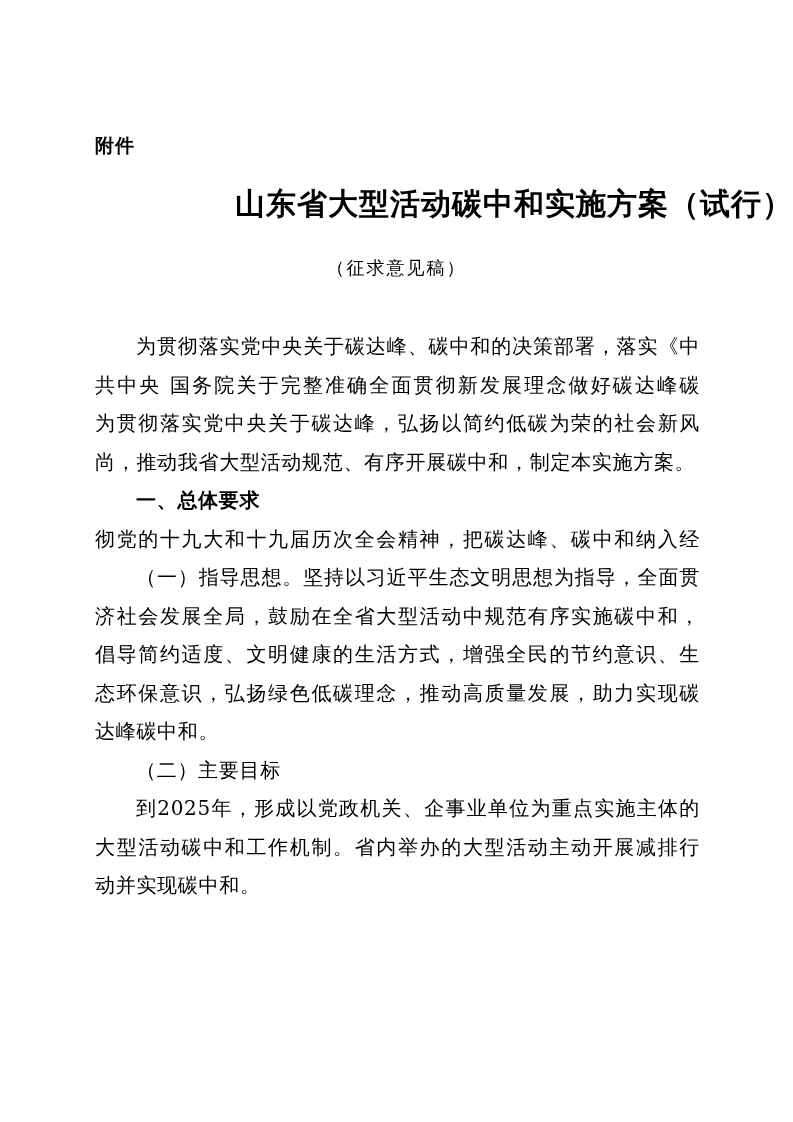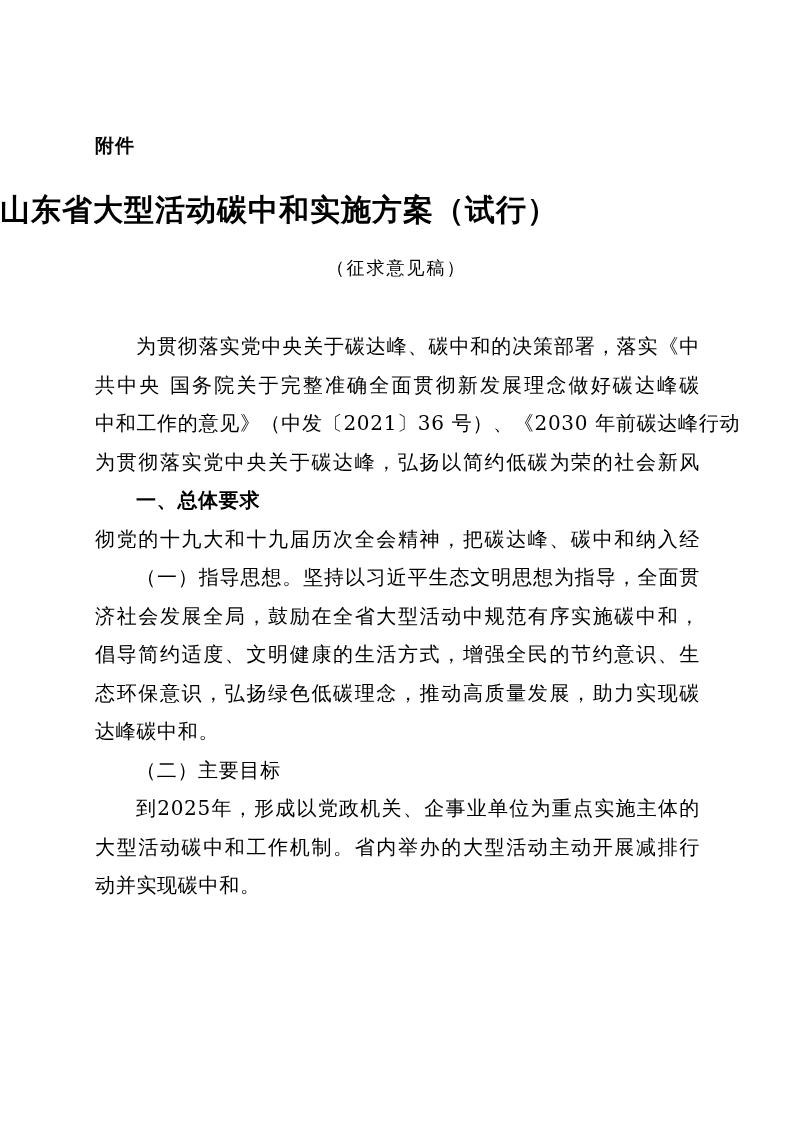--- a/index.html
+++ b/index.html
@@ -1,41 +1,41 @@
 <!DOCTYPE html>
 <html><head>
 <meta charset="utf-8">
 <style>
   html, body { margin: 0; padding: 0; background: #ffffff; }
   body { width: 793px; height: 1122px; position: relative; overflow: hidden; color: #000; }
   .page { position: absolute; left: 0; top: 0; width: 775px; height: 1122px; }
   .attach { position: absolute; left: 95px; top: 133px; font-family: "DejaVu Sans", sans-serif; font-size: 19px; font-weight: bold; letter-spacing: 1px; }
-  .title { position: absolute; left: 0; width: 793px; top: 190px; text-align: left; font-family: "DejaVu Serif", serif; font-weight: bold; font-size: 30px; letter-spacing: 1px; }
+  .title { position: absolute; left: 0; width: 793px; top: 184px; text-align: right; font-family: "DejaVu Serif", serif; font-weight: bold; font-size: 30px; letter-spacing: 1px; }
   .subtitle { position: absolute; left: 0; width: 793px; top: 256px; text-align: center; font-family: Liberation Serif, serif; font-size: 18px; letter-spacing: 2px; }
   .body { position: absolute; left: 95px; top: 327px; width: 605px; font-family: "DejaVu Serif", serif; font-size: 20px; }
   .line { height: 38.5px; line-height: 38.5px; white-space: nowrap; letter-spacing: 0.7px; text-align: justify; text-align-last: justify; }
   .line.last { text-align-last: left; }
   .indent { padding-left: 41px; }
   .heading { font-family: "DejaVu Sans", sans-serif; font-weight: bold; text-align-last: left; }
   .subheading { text-align-last: left; }
 </style>
 </head>
 <body>
 
 <div class="page">
   <div class="attach">附件</div>
   <div class="title">山东省大型活动碳中和实施方案（试行）</div>
   <div class="subtitle">（征求意见稿）</div>
 
   <div class="body">
     <div>
       <div class="line indent">为贯彻落实党中央关于碳达峰、碳中和的决策部署，落实《中</div>
       <div class="line">共中央 国务院关于完整准确全面贯彻新发展理念做好碳达峰碳</div>
-      <div class="line">中和工作的意见》（中发〔2021〕36 号）、《2030 年前碳达峰行动</div>
       <div class="line">为贯彻落实党中央关于碳达峰，弘扬以简约低碳为荣的社会新风</div>
+      <div class="line last">尚，推动我省大型活动规范、有序开展碳中和，制定本实施方案。</div>
     </div>
 
     <div class="line indent heading">一、总体要求</div>
 
     <div>
       <div class="line">彻党的十九大和十九届历次全会精神，把碳达峰、碳中和纳入经</div>
       <div class="line indent">（一）指导思想。坚持以习近平生态文明思想为指导，全面贯</div>
       <div class="line">济社会发展全局，鼓励在全省大型活动中规范有序实施碳中和，</div>
       <div class="line">倡导简约适度、文明健康的生活方式，增强全民的节约意识、生</div>
       <div class="line">态环保意识，弘扬绿色低碳理念，推动高质量发展，助力实现碳</div>

